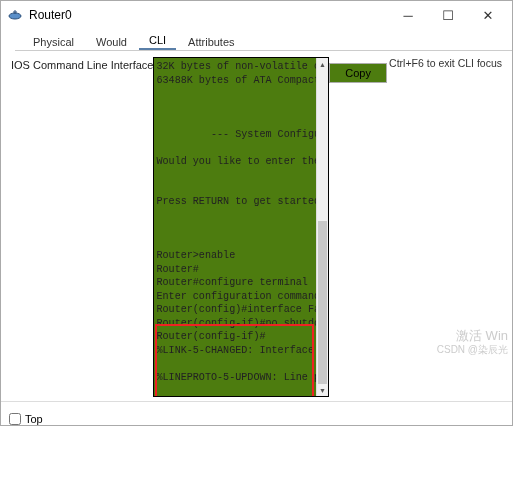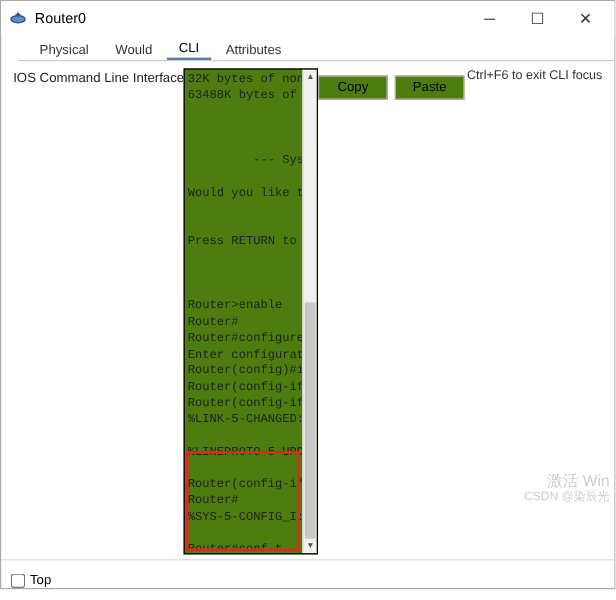--- a/index.html
+++ b/index.html
@@ -8,21 +8,21 @@
     background: #fff;
     font-size: 12px;
     color: #000;
     width: 513px;
     height: 500px;
     overflow: hidden;
     position: relative;
   }
   .window {
     width: 513px;
-    height: 491px;
+    height: 426px;
     background: #fff;
     border: 1px solid #aaa;
     display: flex;
     flex-direction: column;
   }
   .titlebar {
     height: 28px;
     display: flex;
     align-items: center;
     padding: 0 4px 0 6px;
@@ -220,21 +220,20 @@
         <div class="track">
           <div class="thumb"></div>
         </div>
         <div class="arrow">▼</div>
       </div>
       <div class="highlight-box" id="hlbox" style="top: 78.8%; left: 1px; right: 14px; height: 83px;"></div>
     </div>
 
     <div class="buttons-row">
       <div class="btn">Copy</div>
-      <div class="btn">Paste</div>
     </div>
 
     <div class="hint">Ctrl+F6 to exit CLI focus</div>
 
     <div class="watermark">
       <div>激活 Win</div>
       <div style="font-size:10px">CSDN @染辰光</div>
     </div>
   </div>
 

